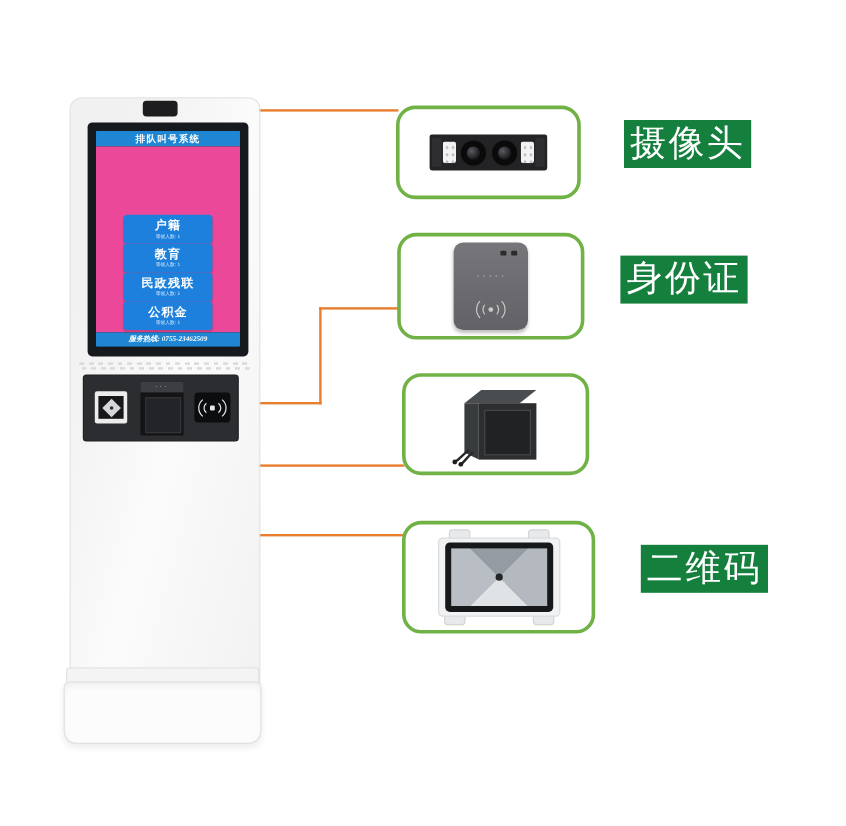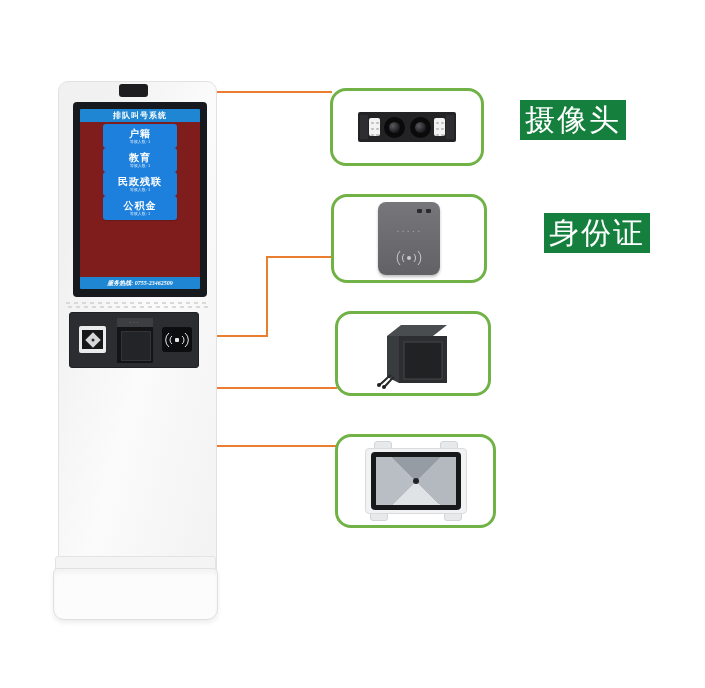--- a/index.html
+++ b/index.html
@@ -26,22 +26,22 @@
     box-sizing:border-box;padding:7px 7px 8px 7px;}
   .screen-inner{width:120px;height:180px;display:flex;flex-direction:column;overflow:hidden;border-radius:1px;}
   .scr-header{background:#ffffff;height:26px;display:flex;align-items:center;gap:3px;padding:0 3px;flex:0 0 auto;}
   .logo{width:13px;height:13px;border-radius:50%;border:1.5px solid #c23531;color:#c23531;
     font-size:7px;line-height:13px;text-align:center;font-weight:bold;flex:0 0 auto;}
   .scr-co{display:flex;flex-direction:column;line-height:1.1;}
   .scr-co .cn{font-size:7.5px;font-weight:bold;color:#151515;white-space:nowrap;}
   .scr-co .en{font-size:4px;color:#2a6fc2;white-space:nowrap;transform:scale(.9);transform-origin:left;}
   .scr-title{background:#1e86d2;color:#fff;font-size:8px;font-weight:bold;height:13px;
     line-height:13px;text-align:center;flex:0 0 auto;letter-spacing:1px;}
-  .scr-main{background:#7f1d1d;flex:1;display:flex;flex-direction:column;
-    align-items:center;justify-content:flex-start;padding:2px 5px;}
+  .scr-main{background:#ec4899;flex:1;display:flex;flex-direction:column;
+    align-items:center;justify-content:flex-end;padding:2px 5px;}
   .scr-btn{width:74px;height:24px;background:#1d80dd;border-radius:3px;color:#fff;
     display:flex;flex-direction:column;align-items:center;justify-content:center;
     box-shadow:0 1px 1px rgba(0,0,0,.15);}
   .scr-btn .bl{font-size:10px;font-weight:bold;line-height:11px;letter-spacing:1px;}
   .scr-btn .bs{font-size:4px;line-height:5px;opacity:.85;}
   .scr-footer{background:#1e86d2;color:#fff;height:12px;line-height:12px;text-align:center;
     font-size:6px;font-style:italic;font-weight:bold;flex:0 0 auto;
     font-family:"Liberation Serif","DejaVu Serif",serif;}
 
   
@@ -113,21 +113,21 @@
     border-radius:4px;padding:5px;box-sizing:border-box;}
   .qrs-funnel{width:100%;height:100%;position:relative;
     background:conic-gradient(from 45deg at 50% 50%,#b4b9bf 0 90deg,#e0e3e6 0 180deg,#b9bec4 0 270deg,#969ca3 0);}
   .qrs-cam{position:absolute;left:50%;top:50%;width:6px;height:6px;border-radius:50%;
     background:#232427;transform:translate(-50%,-50%);}
 
   
   .lbl{background:#15803d;color:#fff;font-size:30px;line-height:40px;padding:0 5px;
     font-family:"Liberation Serif","DejaVu Serif",serif;letter-spacing:2px;white-space:nowrap;}
   .lbl1{left:520px;top:100px;}
-  .lbl2{left:544px;top:213px;}
+  .lbl2{left:517px;top:213px;}
   .lbl3{left:529px;top:334px;}
   .lbl4{left:534px;top:454px;}
 </style>
 </head>
 <body>
 
 <div class="stage">
 
   <div class="oline" style="left:148px;top:91px;width:184px;height:2px;"></div>
   <div class="oline" style="left:194px;top:335px;width:74px;height:2px;"></div>
@@ -247,14 +247,15 @@
       <div class="qrs-bezel">
         <div class="qrs-funnel">
           <div class="qrs-cam"></div>
         </div>
       </div>
     </div>
   </div>
 
   <div class="abs lbl lbl1">摄像头</div>
   <div class="abs lbl lbl2">身份证</div>
+  <div class="abs lbl lbl4">二维码</div>
 
 </div>
 
 </body></html>

